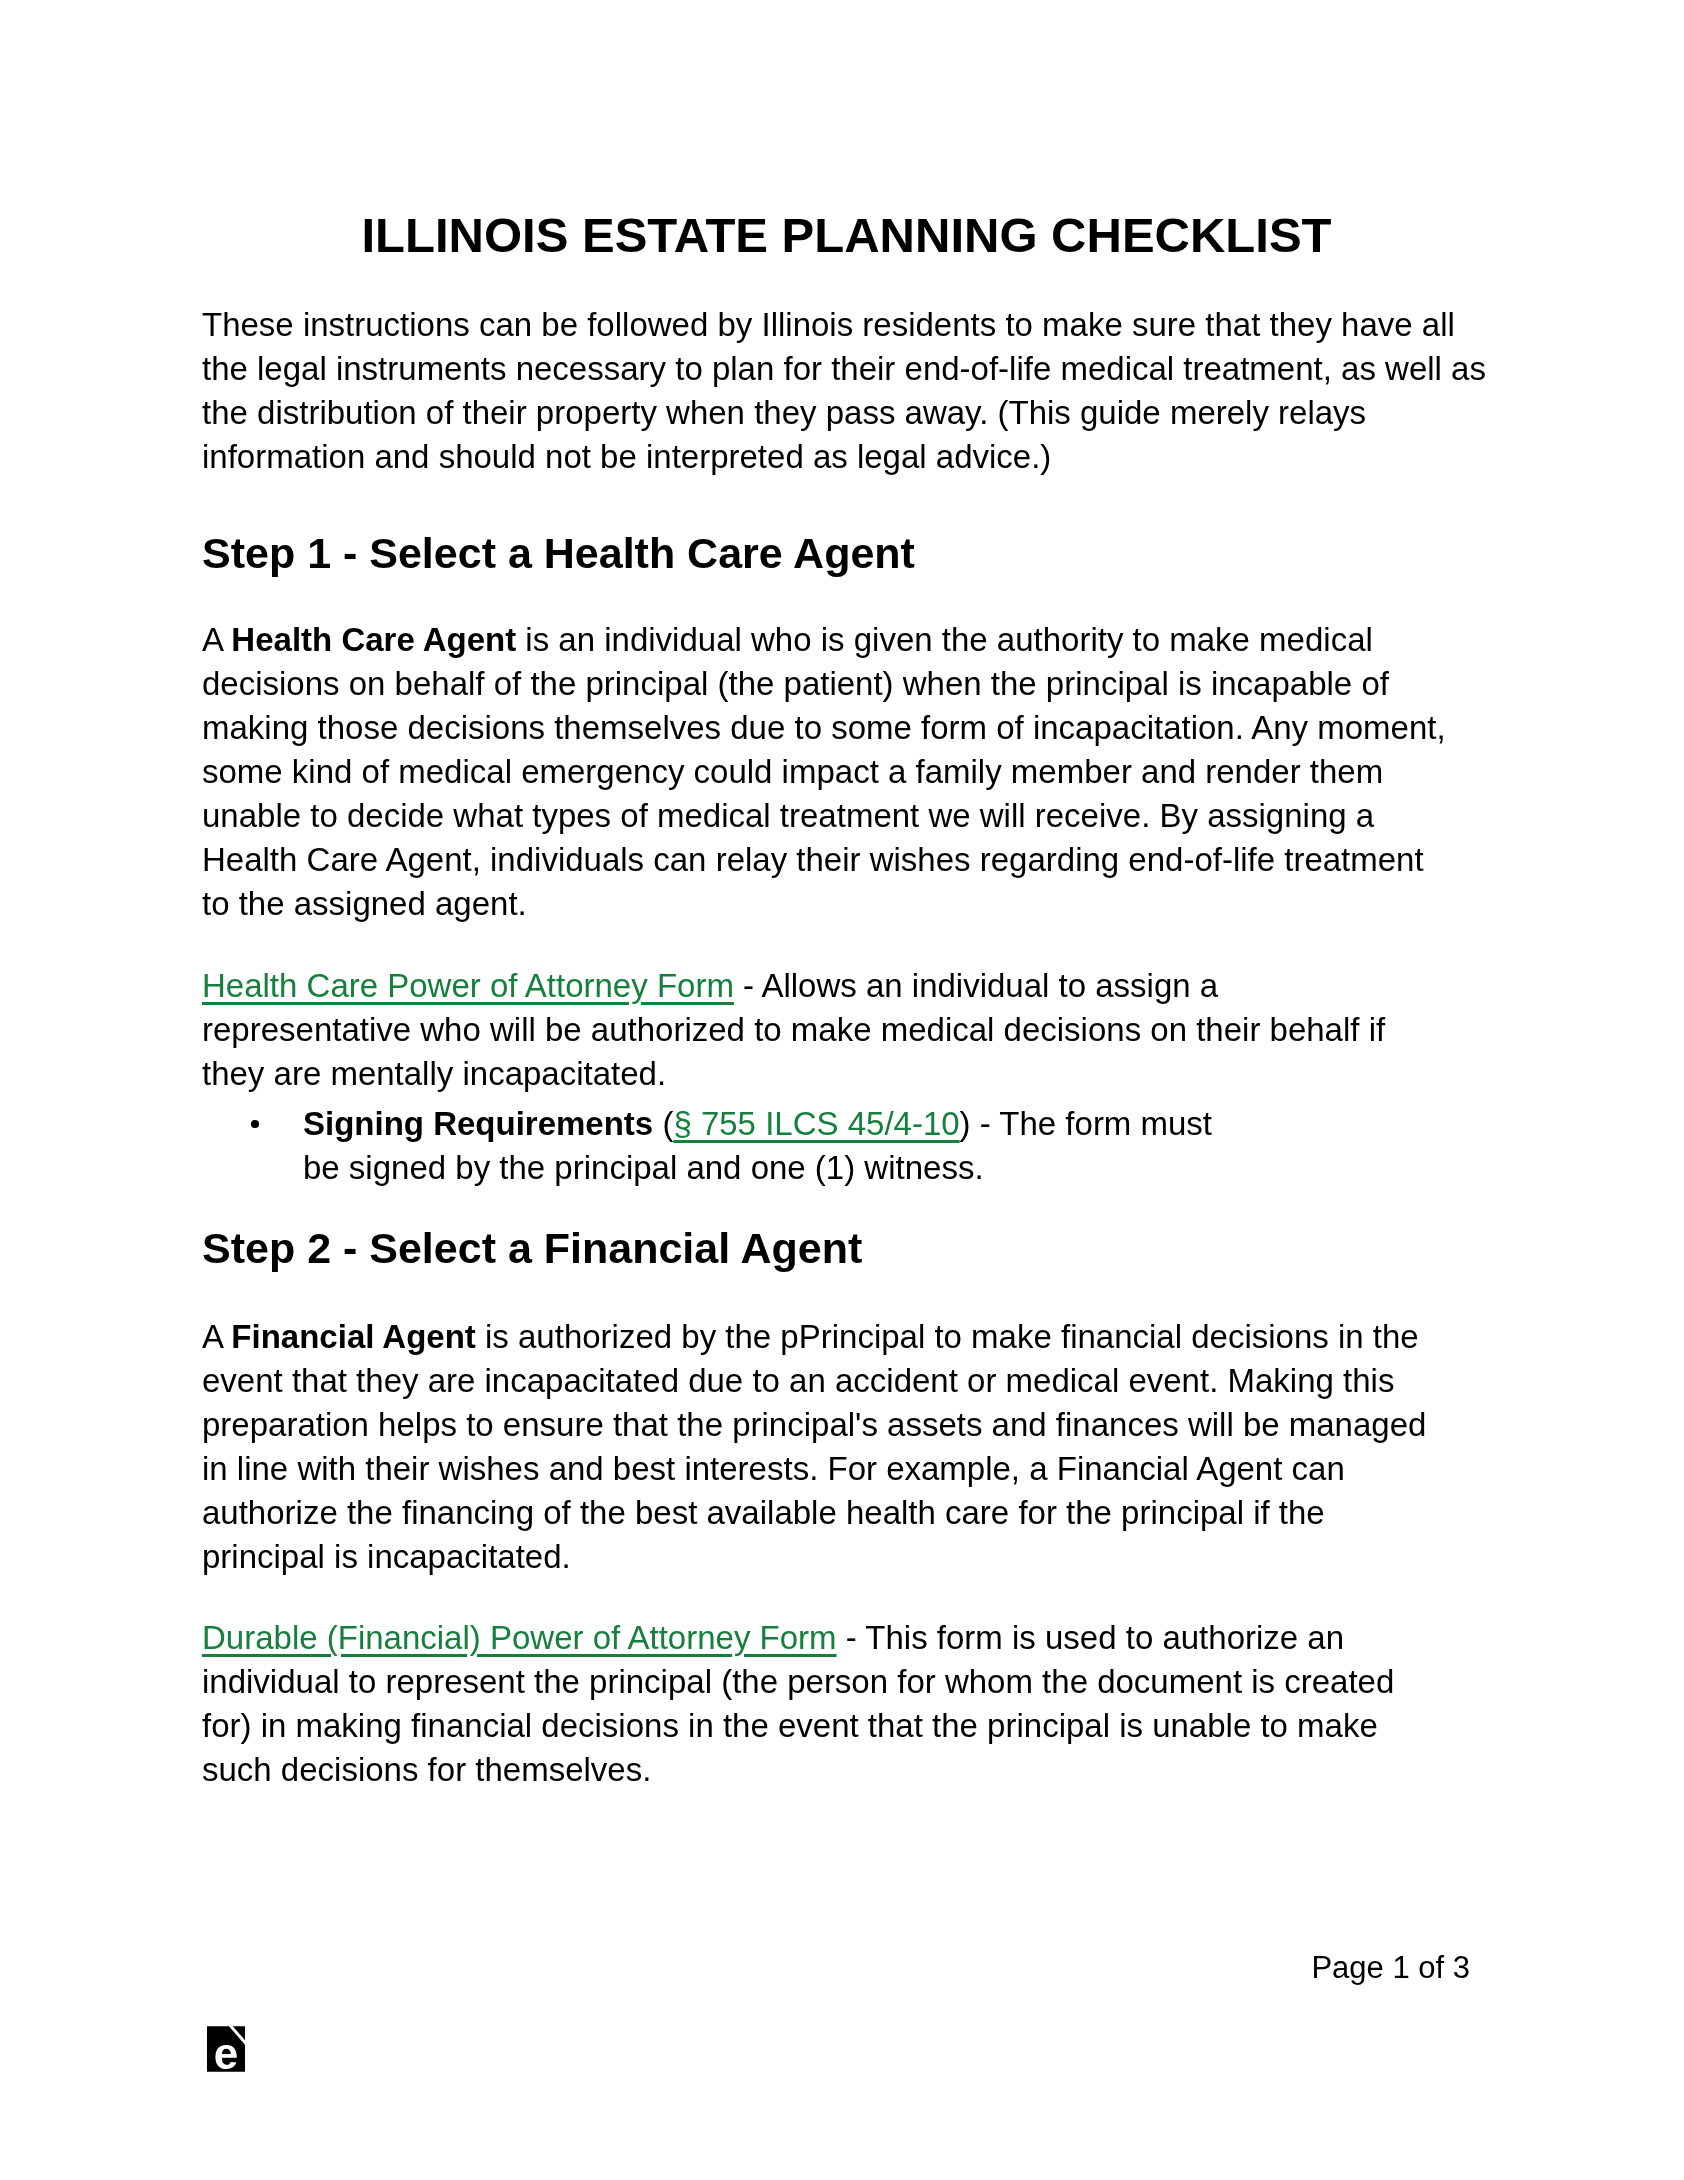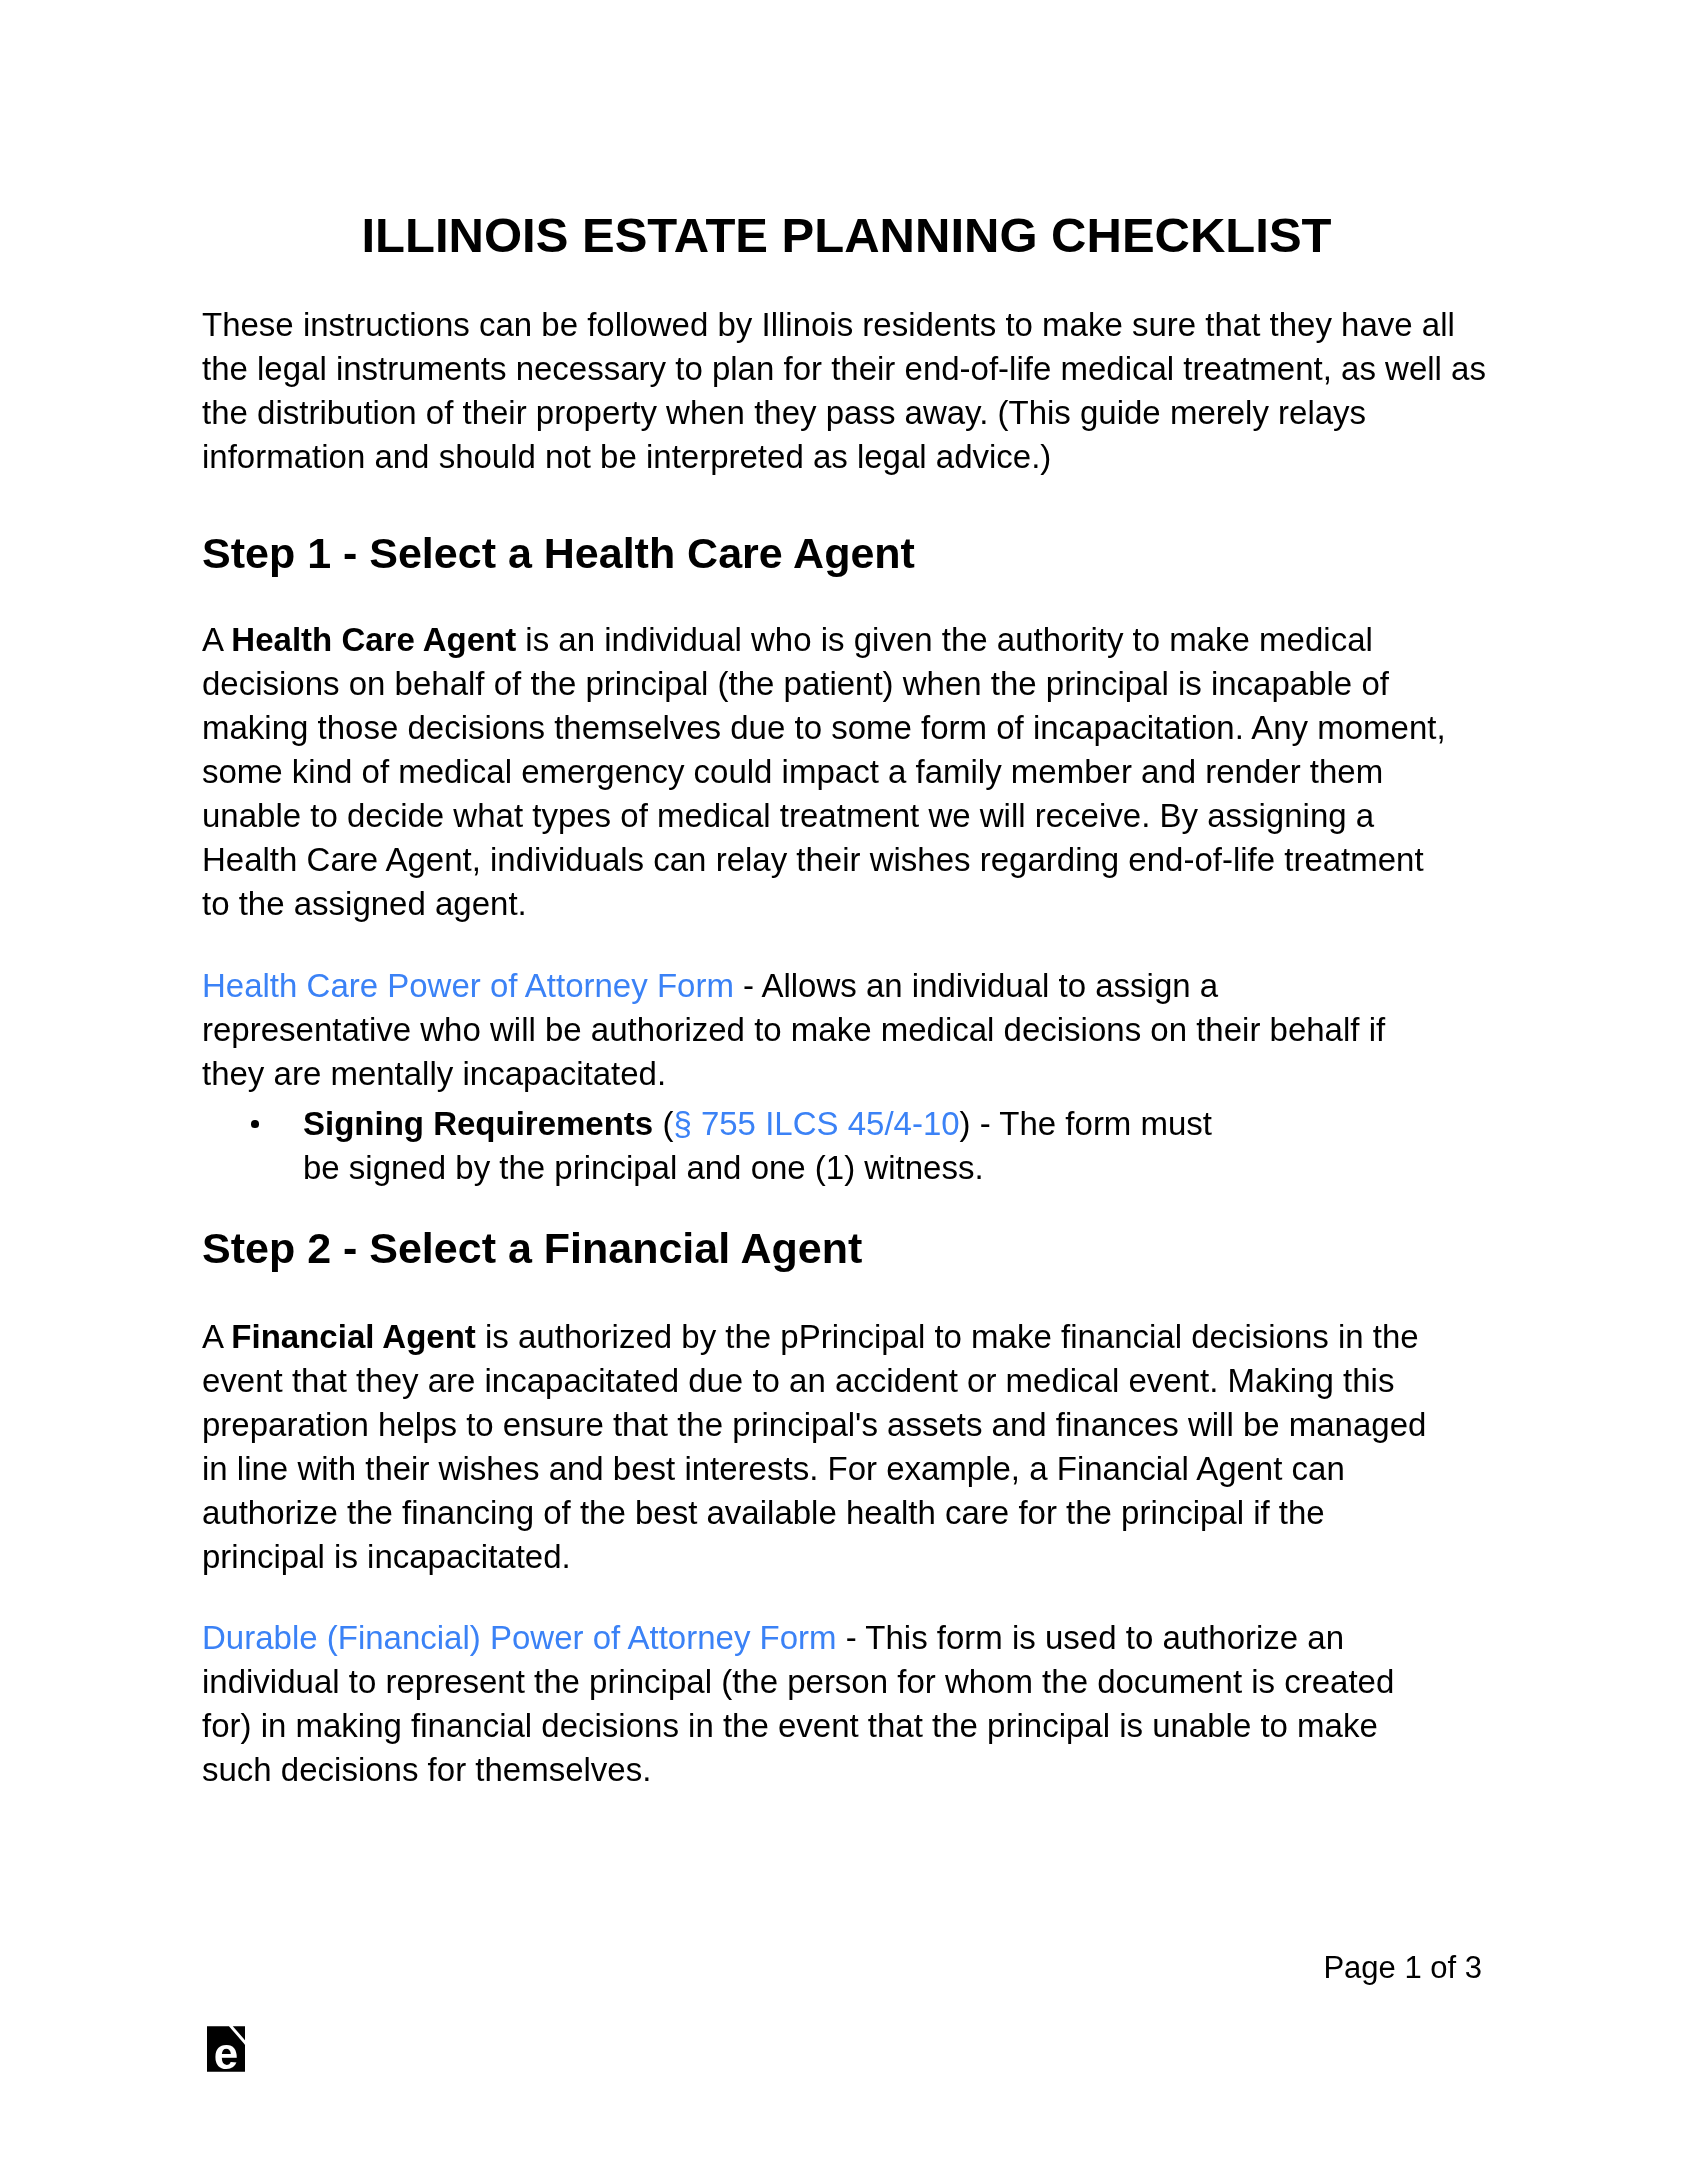--- a/index.html
+++ b/index.html
@@ -4,21 +4,20 @@
 <style>
   html, body { margin: 0; padding: 0; background: #ffffff; }
   .page {
     position: relative;
     width: 1619px;
     height: 2181px;
     background: #ffffff;
     overflow: hidden;
     font-family: "Liberation Sans", sans-serif;
     color: #000000;
-    padding-left: 12px;
   }
   .content {
     position: absolute;
     left: 202px;
     top: 0;
     width: 1289px;
   }
   .title {
     margin: 207px 0 0 0;
     font-size: 49px;
@@ -57,21 +56,22 @@
     left: 49px;
     top: 18px;
     width: 7.7px;
     height: 7.7px;
     border-radius: 50%;
     background: #000000;
   }
   .btext-1 { max-width: 946px; }
   .btext-2 { max-width: 1171px; }
   .link {
-    color: #3b82f6;
+    color: #15803d;
+    text-decoration: underline;
     text-decoration-thickness: 2.6px;
     text-underline-offset: 5.1px;
     cursor: pointer;
   }
   b { font-weight: bold; }
   .page-num {
     position: absolute;
     top: 1951px;
     right: 149px;
     font-size: 31px;

